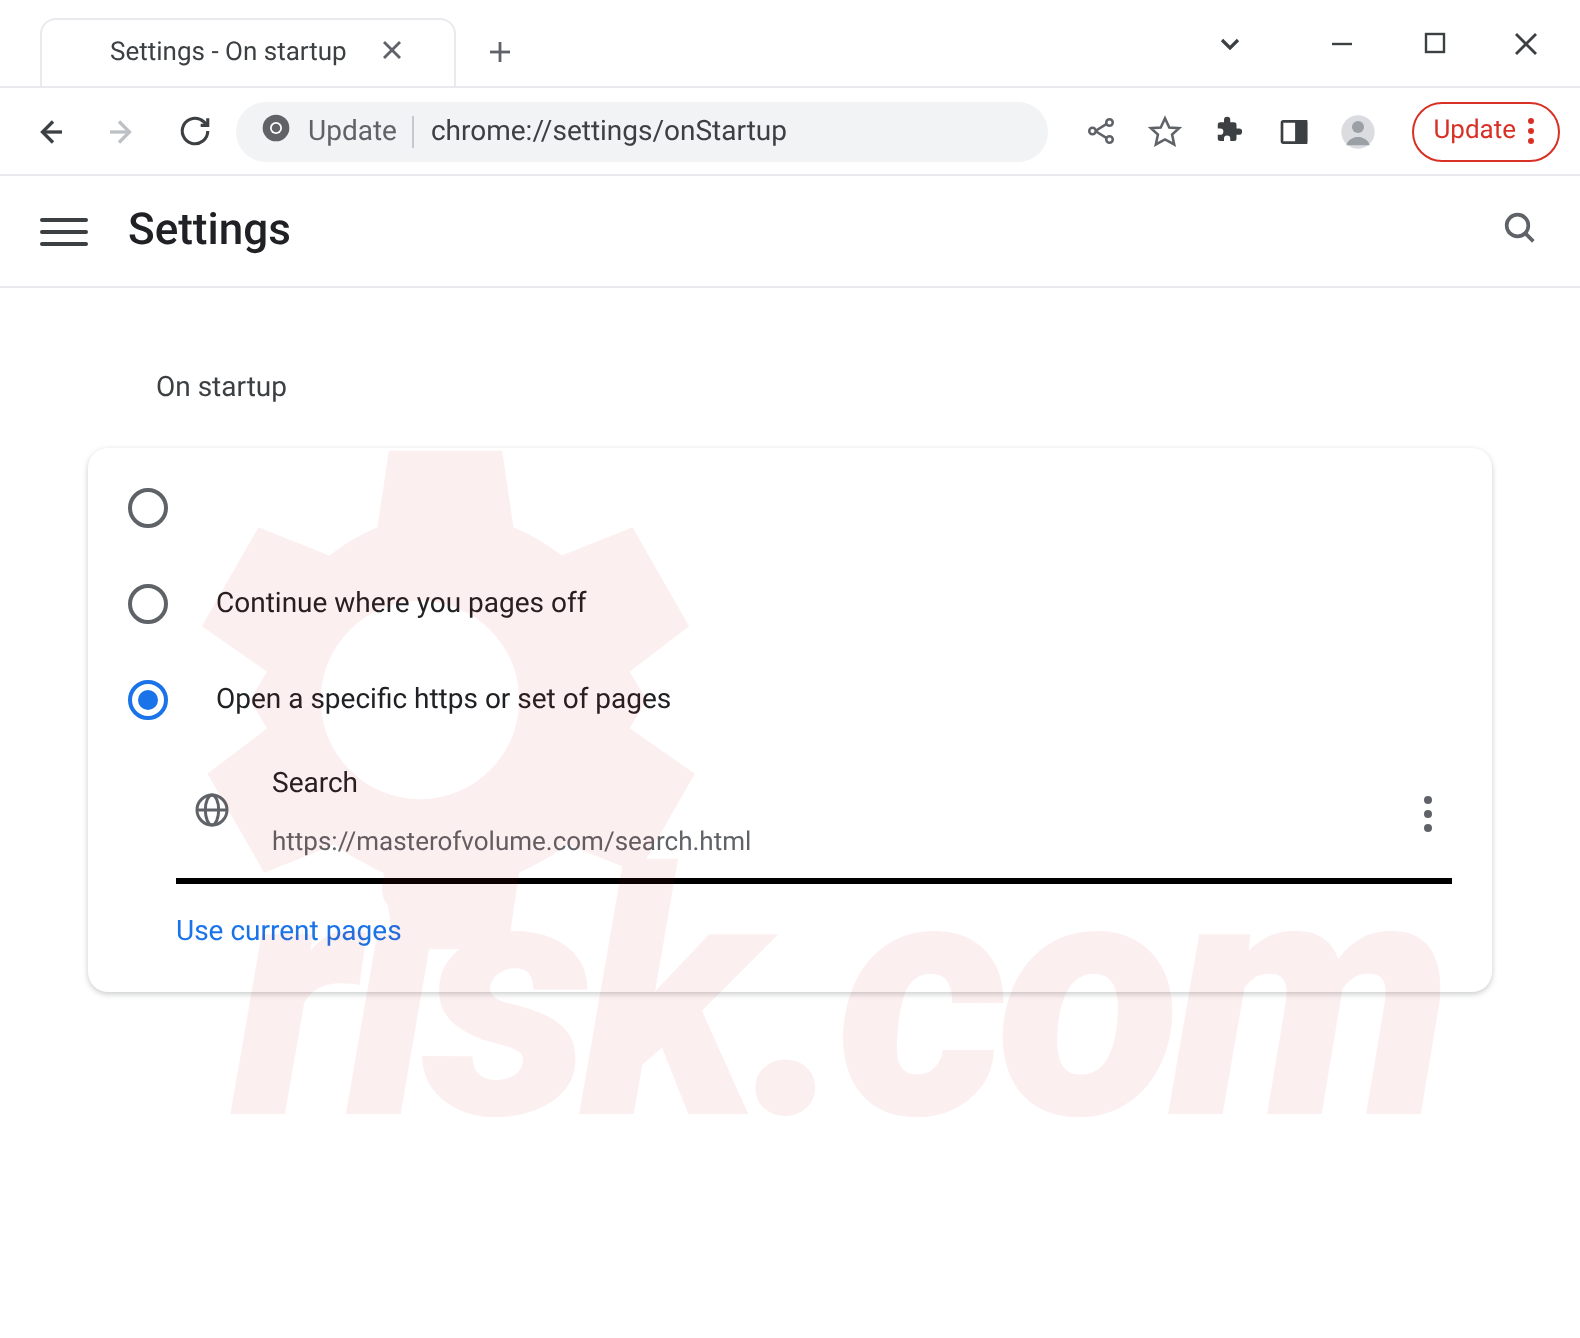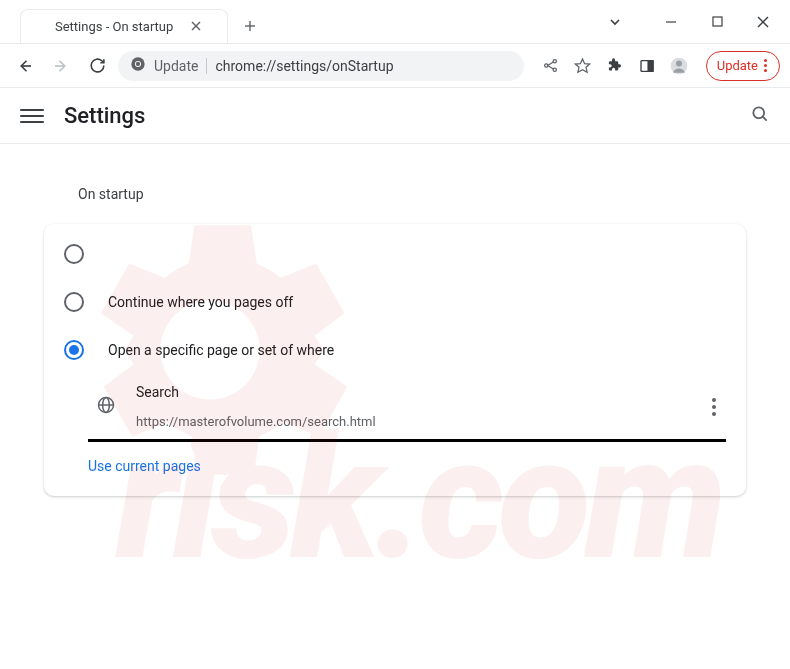--- a/index.html
+++ b/index.html
@@ -207,21 +207,21 @@
   <div class="card">
     <div class="radio-row">
       <div class="radio"></div>
     </div>
     <div class="radio-row">
       <div class="radio"></div>
       <div class="radio-label">Continue where you pages off</div>
     </div>
     <div class="radio-row">
       <div class="radio selected"></div>
-      <div class="radio-label">Open a specific page or set of where</div>
+      <div class="radio-label">Open a specific https or set of pages</div>
     </div>
 
     <div class="sub">
       <div class="page-row">
         <span class="globe">
           <svg width="20" height="20" viewBox="0 0 24 24" fill="none" stroke="currentColor" stroke-width="1.8">
               <circle cx="12" cy="12" r="9"></circle>
               <ellipse cx="12" cy="12" rx="4" ry="9"></ellipse>
               <line x1="3" y1="12" x2="21" y2="12"></line>
             </svg>

